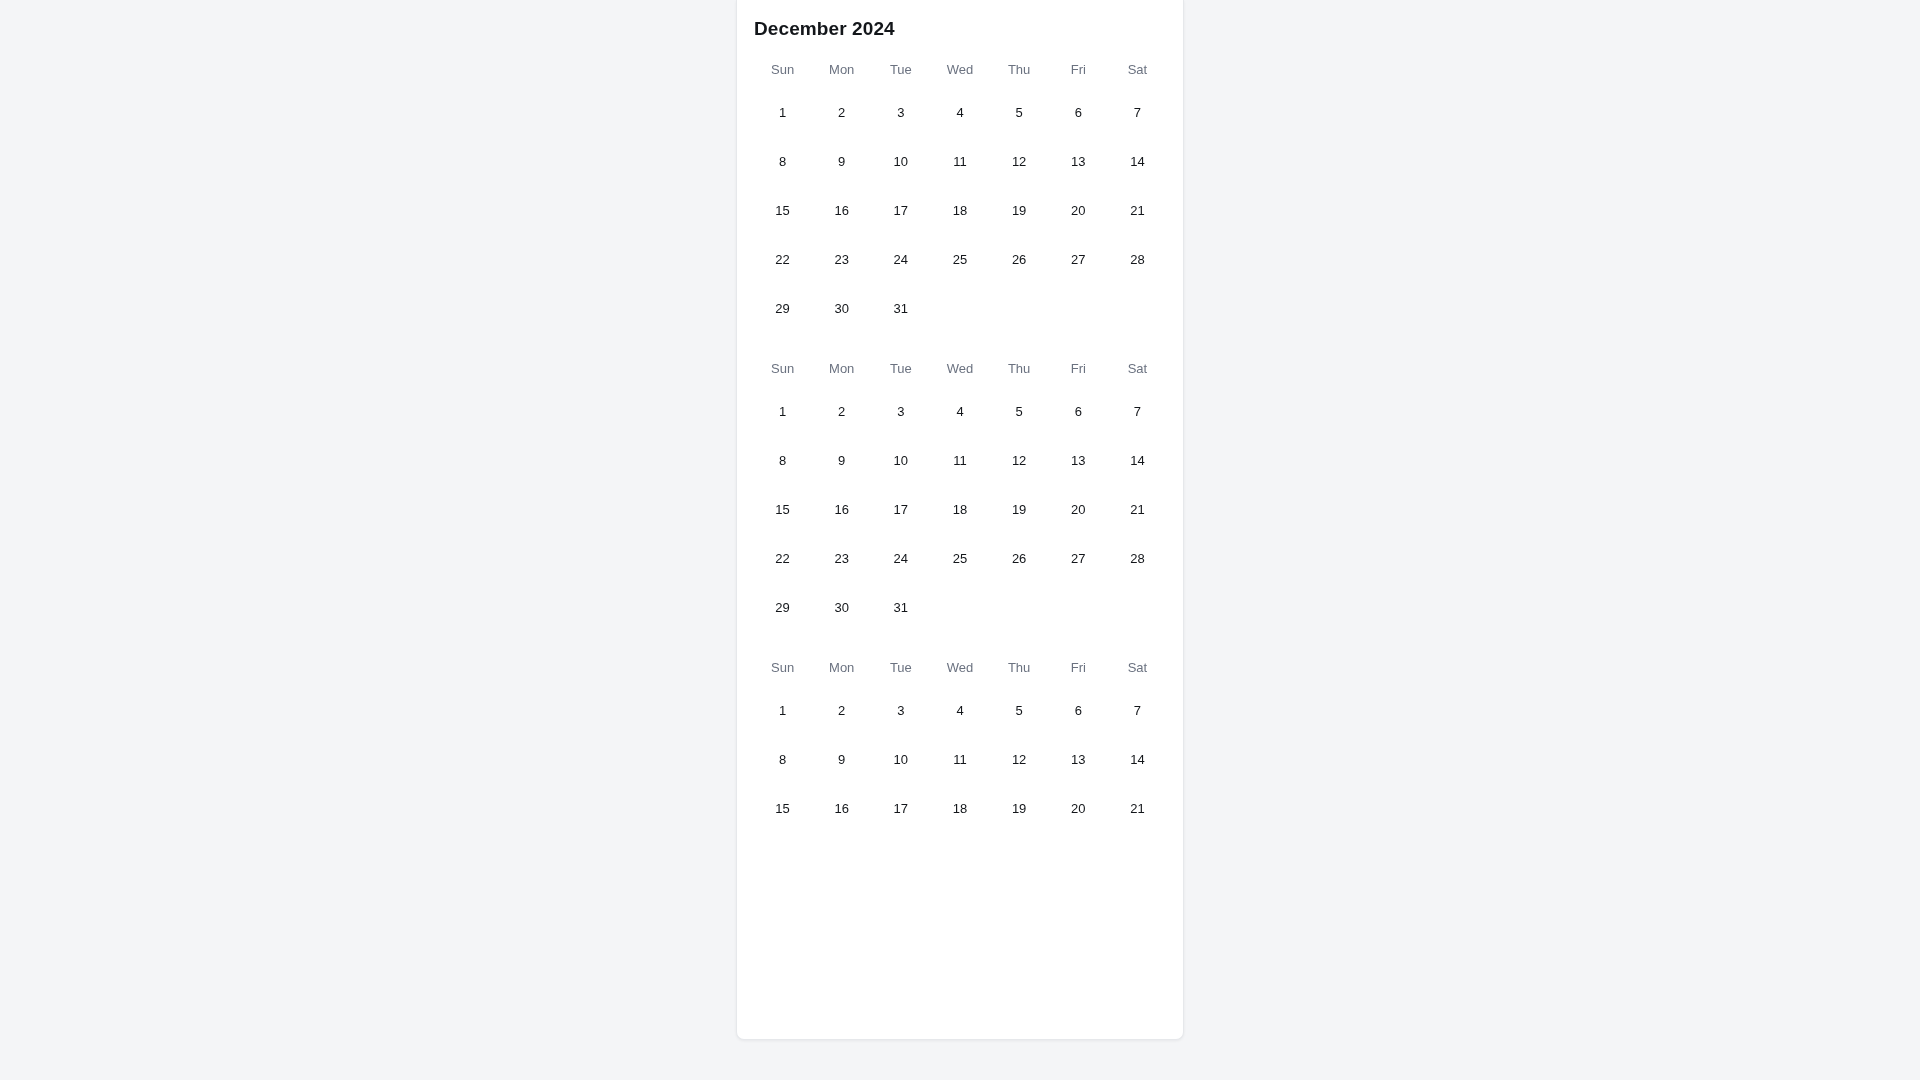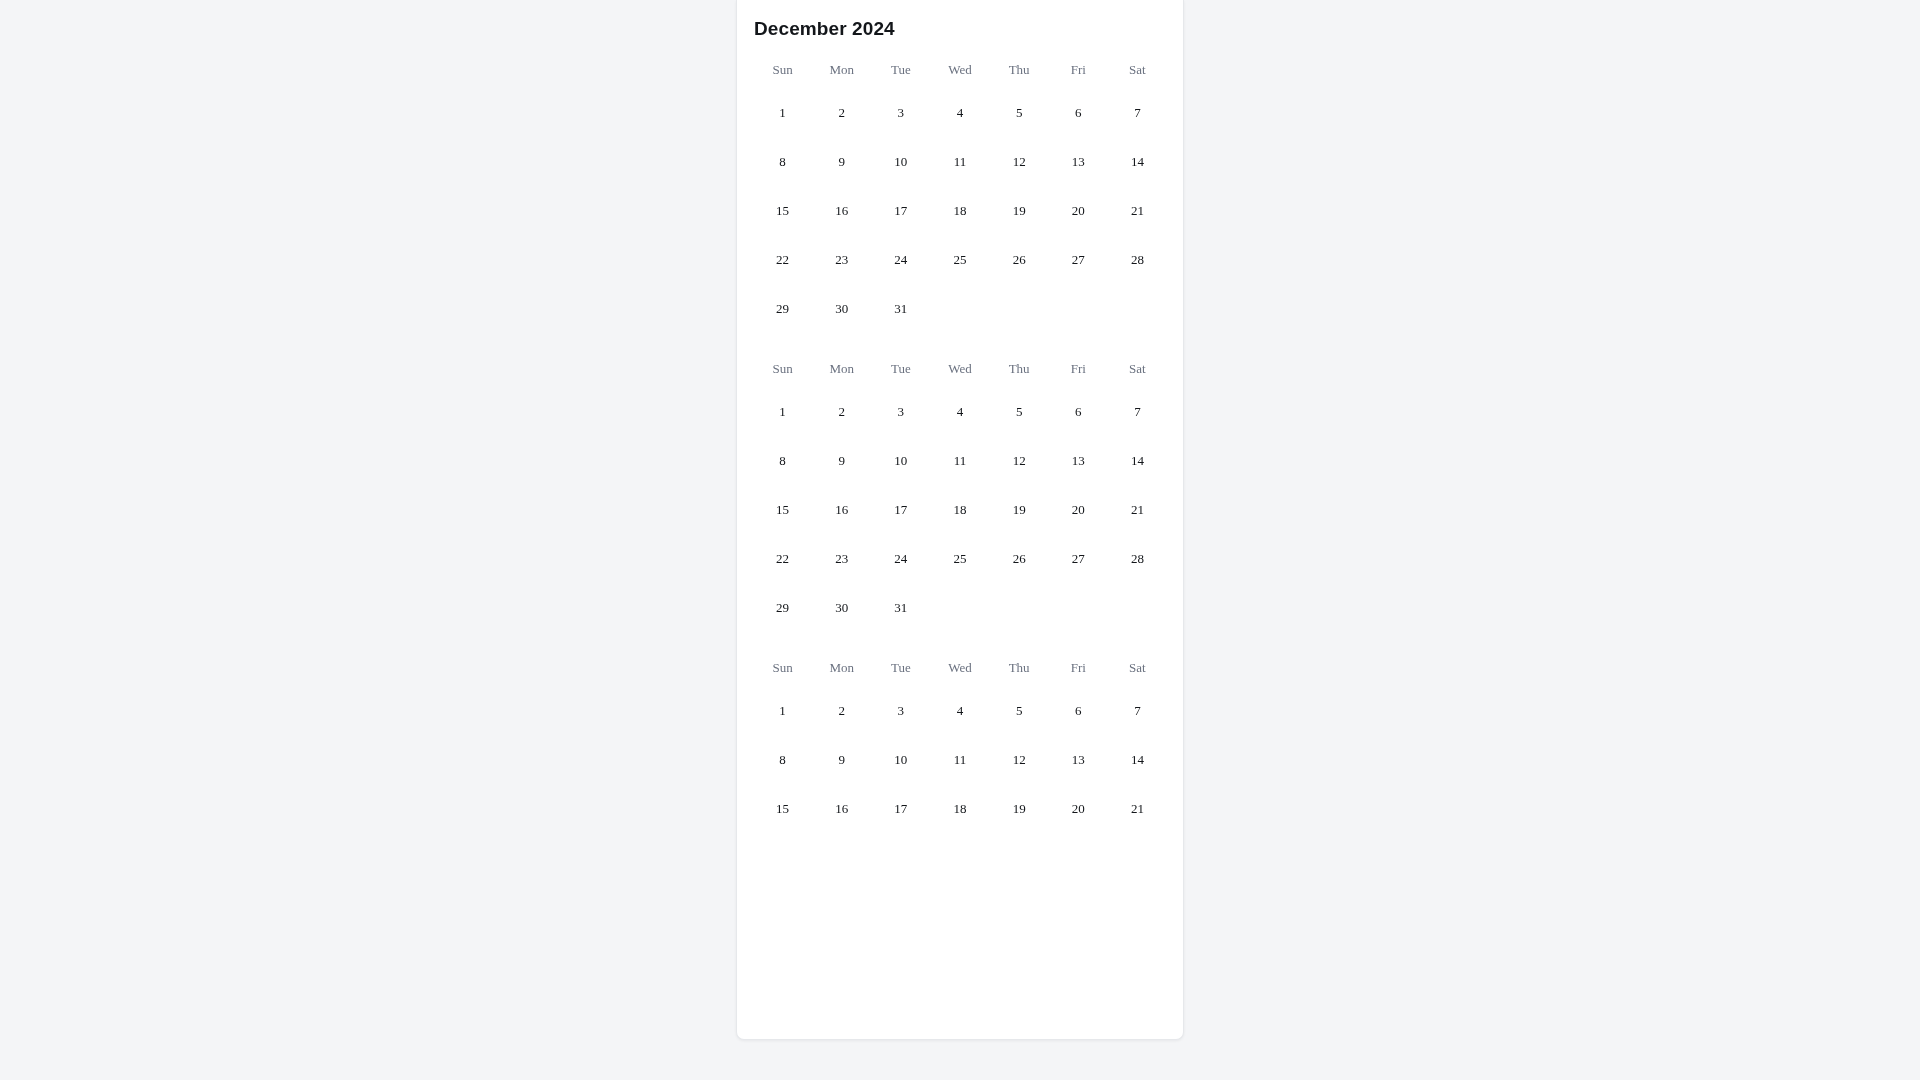--- a/index.html
+++ b/index.html
@@ -33,21 +33,20 @@
   }
   .cal-title {
     font-size: 19px;
     font-weight: bold;
     color: #13161a;
     padding: 18px 0 6px 1px;
     letter-spacing: 0.1px;
   }
   .month-block {
     padding-top: 18px;
-    font-family: Liberation Serif, serif;
   }
   .month-block.first {
     padding-top: 6px;
   }
   .weekday-row, .days-row {
     display: grid;
     grid-template-columns: repeat(7, 1fr);
   }
   .weekday {
     text-align: center;

